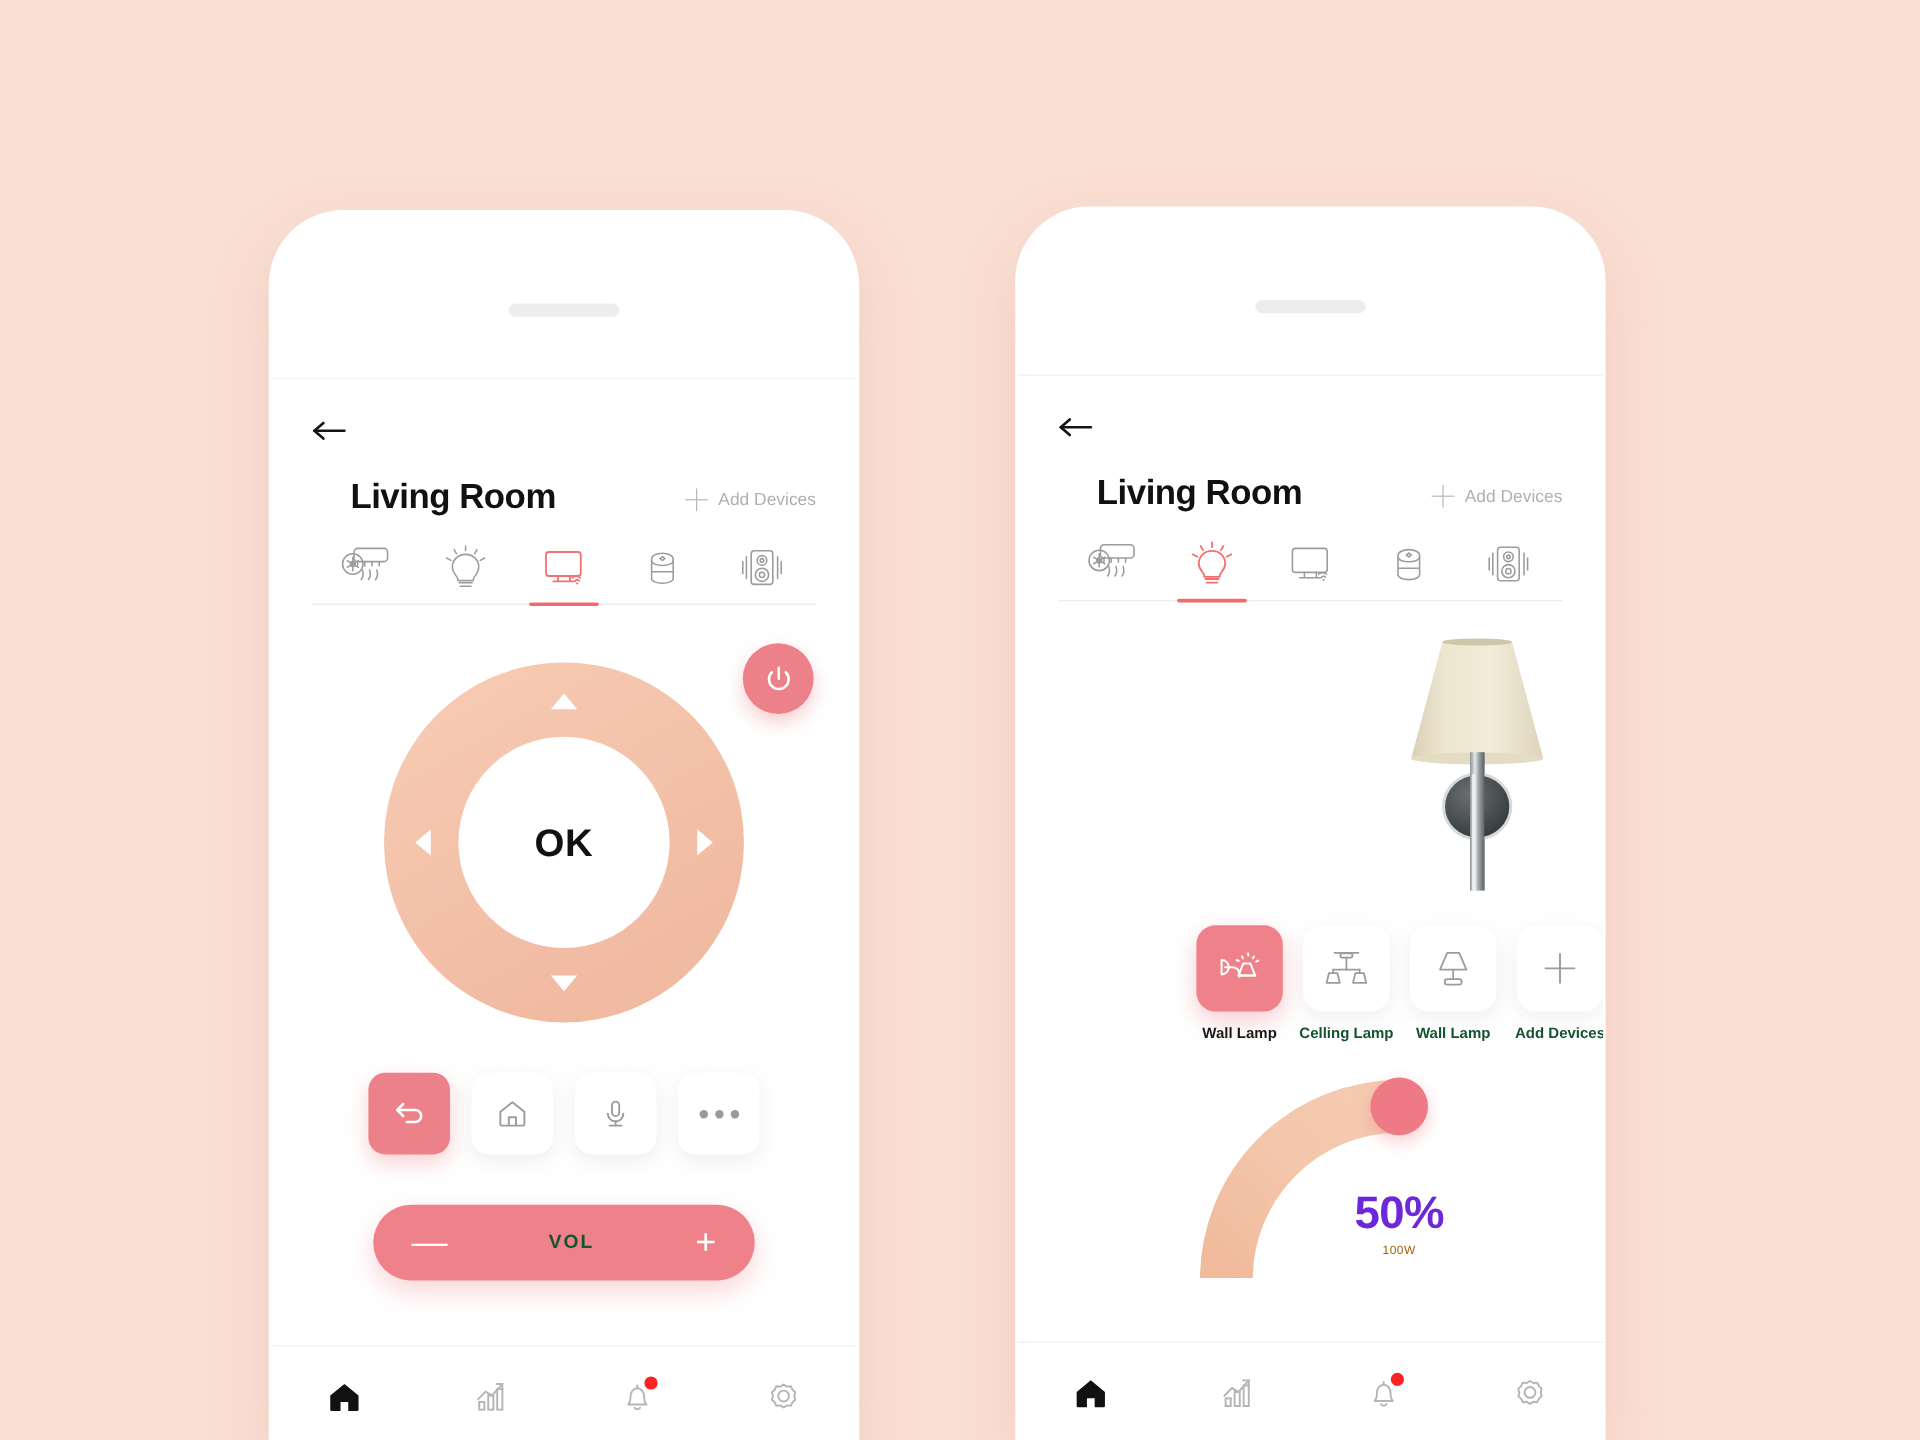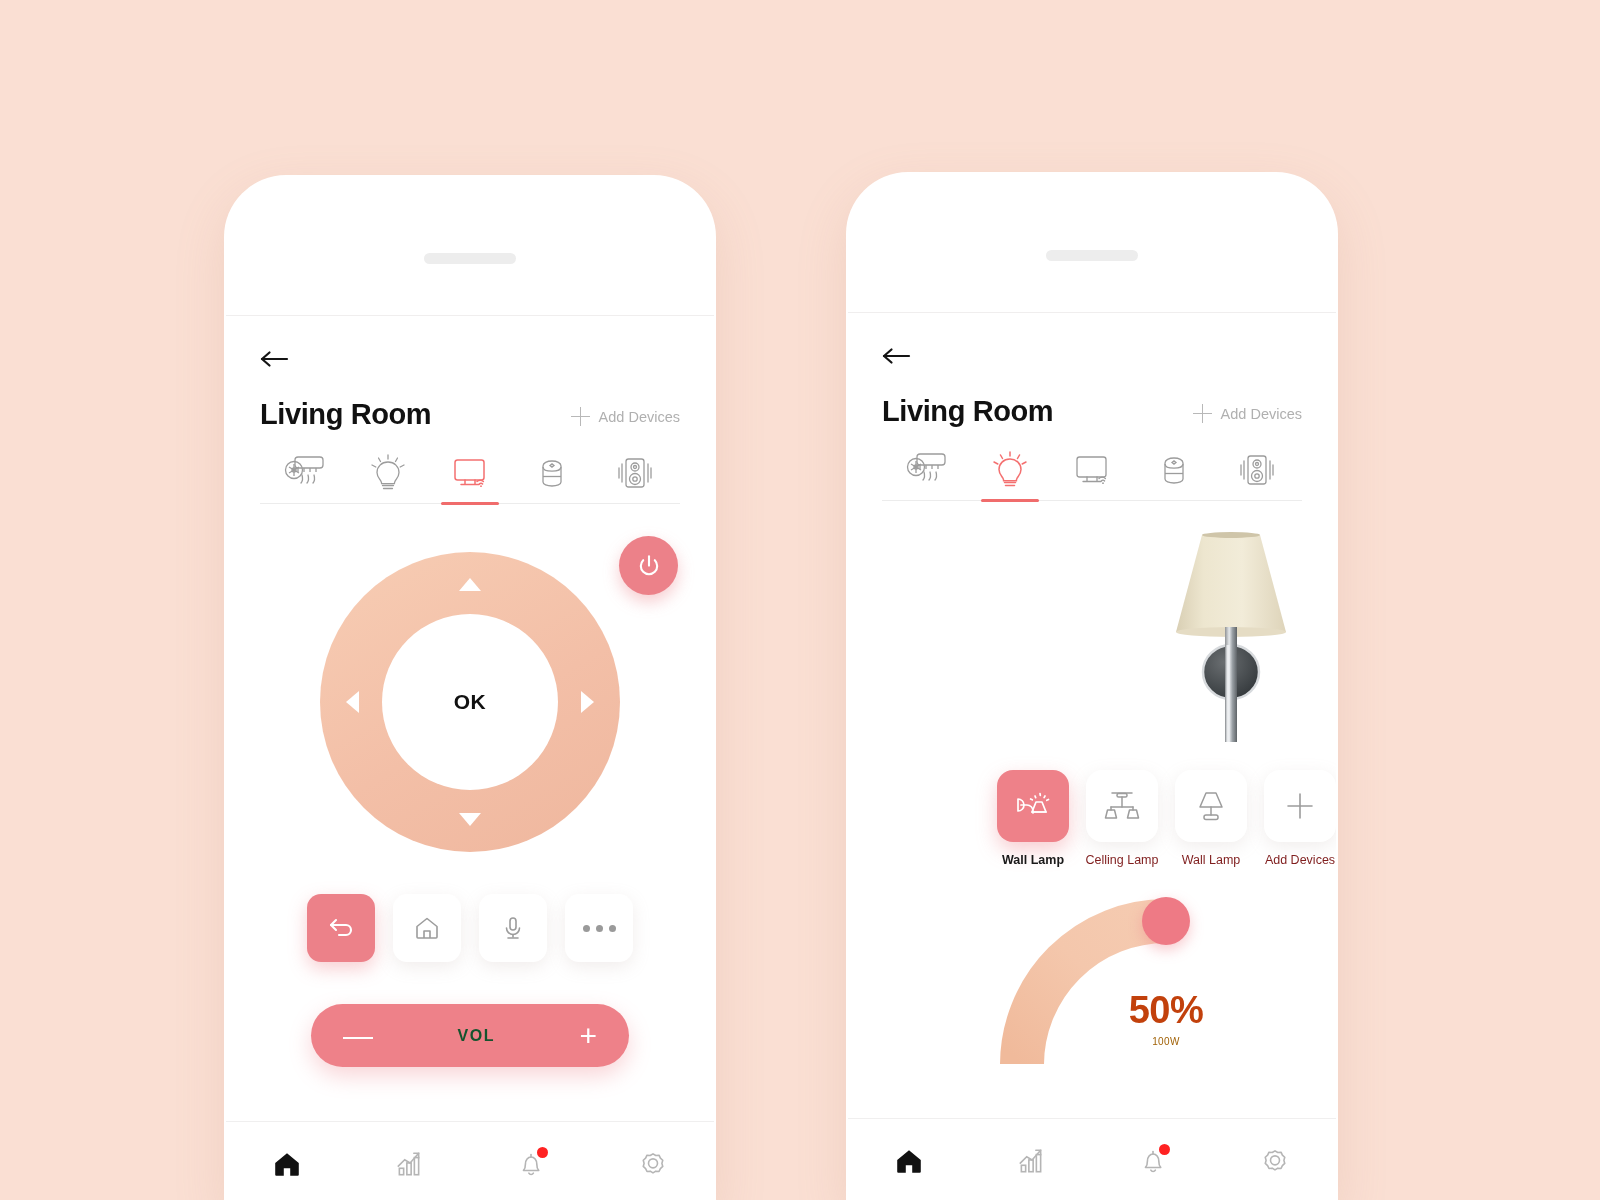--- a/index.html
+++ b/index.html
@@ -68,20 +68,21 @@
     display: flex;
     align-items: flex-end;
     justify-content: space-between;
     margin-top: 26px;
   }
   .room-title {
     font-size: 29px;
     font-weight: bold;
     color: #111111;
     letter-spacing: -0.4px;
+    margin-left: 32px;
   }
   .add-devices {
     display: flex;
     align-items: center;
     gap: 9px;
     color: #b0b0b0;
     font-size: 14.5px;
     padding-bottom: 5px;
     cursor: pointer;
   }
@@ -157,21 +158,21 @@
     margin-top: 48px;
     background: linear-gradient(150deg, #F7CDB4 0%, #F3BFA7 55%, #EFB79E 100%);
     display: flex; align-items: center; justify-content: center;
     cursor: pointer;
   }
   .dpad-center {
     width: 176px; height: 176px;
     border-radius: 50%;
     background: #ffffff;
     display: flex; align-items: center; justify-content: center;
-    font-size: 21px; font-weight: bold; color: #111111;
+    font-size: 32px; font-weight: bold; color: #111111;
     letter-spacing: 0.5px;
     cursor: pointer;
   }
   .tri {
     position: absolute;
     width: 0; height: 0;
     cursor: pointer;
   }
   .tri.up {
     top: 26px; left: 50%; transform: translateX(-50%);
@@ -275,22 +276,23 @@
     box-shadow: 0 5px 17px rgba(180,160,155,0.18);
     display: flex; align-items: center; justify-content: center;
   }
   .dev-card.active .dev-tile {
     background: #EE8189;
     box-shadow: 0 8px 20px rgba(238,129,137,0.40);
   }
   .dev-label {
     margin-top: 11px;
     font-size: 12.5px;
-    color: #7f1d1d;
+    color: #14532d;
     white-space: nowrap;
+    font-weight: bold;
   }
   .dev-card.active .dev-label { color: #1a1a1a; font-weight: bold; }
 
   .dimmer-wrap {
     position: relative;
     margin-top: 22px;
     width: 340px;
     height: 175px;
     overflow: hidden;
   }
@@ -298,21 +300,21 @@
     position: absolute;
     left: 0; top: 0;
     width: 340px; height: 340px;
   }
   .dial-text {
     position: absolute;
     left: 0; right: 0;
     top: 100px;
     text-align: center;
   }
-  .dial-pct { font-size: 38px; font-weight: bold; color: #c2410c; letter-spacing: -0.5px; }
+  .dial-pct { font-size: 38px; font-weight: bold; color: #6d28d9; letter-spacing: -0.5px; }
   .dial-watt { font-size: 10px; color: #a16207; margin-top: 4px; letter-spacing: 0.4px; }
   .dial-knob {
     position: absolute;
     width: 48px; height: 48px;
     border-radius: 50%;
     background: #EE7A85;
     box-shadow: 0 5px 14px rgba(238,122,133,0.40);
     cursor: pointer;
   }
 </style>

